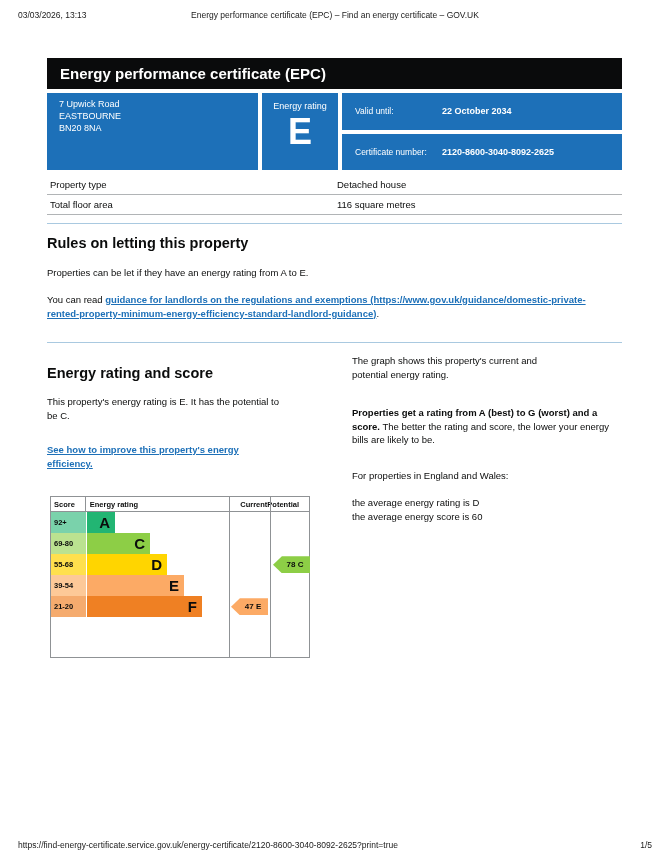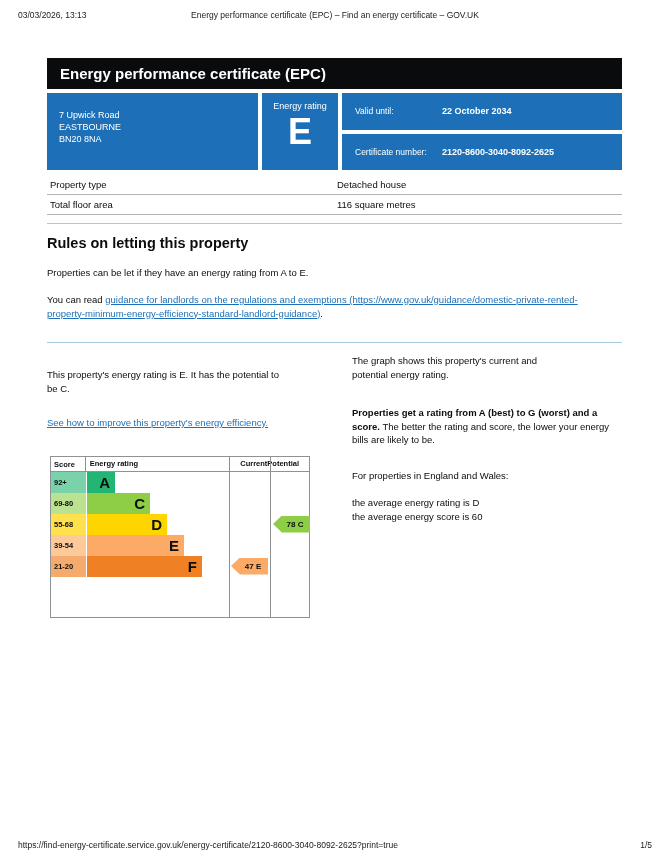--- a/index.html
+++ b/index.html
@@ -16,38 +16,38 @@
   .chrome .center { position:absolute; left:0; right:0; text-align:center; }
   .chrome .right { position:absolute; right:18px;margin-left:12px; }
 
   .content { position:absolute; top:58px; left:47px; width:575px; }
 
   .banner { background:#0a0b0c; color:#fff; height:31px; line-height:31px;
             font-size:15px; font-weight:bold; padding-left:13px; }
 
   .summary { display:flex; gap:4px; margin-top:4px; height:77px; }
   .panel { background:#1d70b8; color:#fff; }
-  .addr { flex:0 0 211px; padding:16px 12px; font-size:9px; line-height:1.35; }
+  .addr { flex:0 0 211px; padding:5px 12px; font-size:9px; line-height:1.35; }
   .rating-box { flex:0 0 76px; text-align:center; padding-top:8px; }
   .rating-box .lbl { font-size:9px; }
   .rating-box .big { font-size:36px; font-weight:bold; line-height:1.15; }
   .validity { flex:1; display:flex; flex-direction:column; gap:4px; background:#fff; }
   .validity .vrow { flex:1; display:flex; align-items:center; font-size:8.5px; }
   .vrow .vlbl { width:100px; padding-left:13px; }
   .vrow .vval { font-weight:bold; font-size:9px; }
 
   .ptable { margin-top:5px; }
   .ptable .trow { display:flex; height:20px; align-items:center;
                   border-bottom:1px solid #b1b4b6; font-size:9.5px; }
   .trow .tlbl { width:290px; padding-left:3px; }
 
   .divider { border-top:1px solid #a9c9e0; margin-top:8px; }
   h2 { font-size:14.5px; font-weight:bold; margin-top:11px; color:#0b0c0c; }
   p  { font-size:9.5px; line-height:1.45; }
-  a.lnk { color:#1d70b8; text-decoration:underline; cursor:pointer; }
+  a.lnk { color:#1d70b8; text-decoration:underline; cursor:pointer;font-weight:bold; }
 
   .letting-p1 { margin-top:15px; }
   .letting-p2 { margin-top:13px; width:560px; }
   .divider2 { margin-top:22px; }
 
   .cols { display:flex; margin-top:11px; }
   .col-left { width:263px; flex:0 0 263px; }
   .col-right { margin-left:42px; width:268px; }
   .col-left p.intro { margin-top:14px; width:240px; }
   .col-left p.improve { margin-top:20px; width:230px; }
@@ -133,20 +133,21 @@
     <div class="divider"></div>
 
     <h2>Rules on letting this property</h2>
     <p class="letting-p1">Properties can be let if they have an energy rating from A to E.</p>
     <p class="letting-p2"><span>You can read </span><a class="lnk">guidance for landlords on the regulations and exemptions (https://www.gov.uk/guidance/domestic-private-rented-property-minimum-energy-efficiency-standard-landlord-guidance)</a><span>.</span></p>
 
     <div class="divider divider2"></div>
 
     <div class="cols">
       <div class="col-left">
+        <h2>Energy rating and score</h2>
         <p class="intro">This property's energy rating is E. It has the potential to be C.</p>
         <p class="improve"><a class="lnk">See how to improve this property's energy efficiency.</a></p>
 
         <div class="chart">
           <div class="vline" style="left:178px"></div>
           <div class="vline" style="left:219px"></div>
           <div class="chead">
             <span class="c1">Score</span>
             <span class="c2">Energy rating</span>
             <span class="c3">Current</span>

